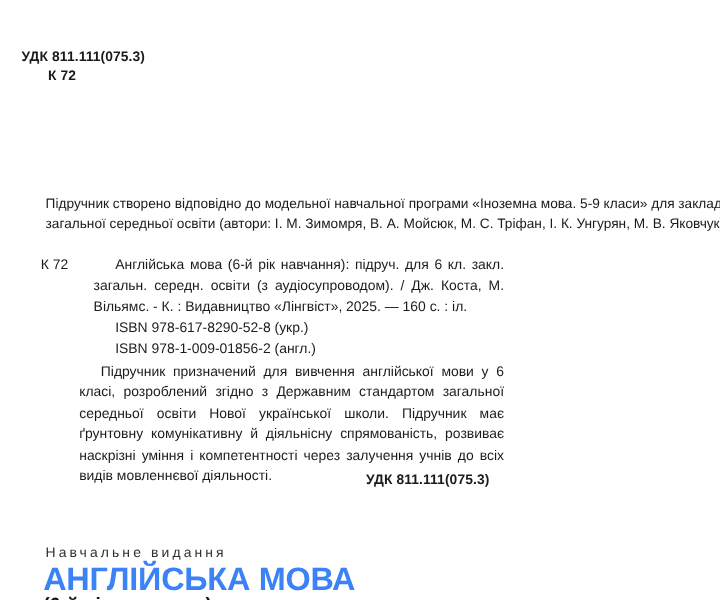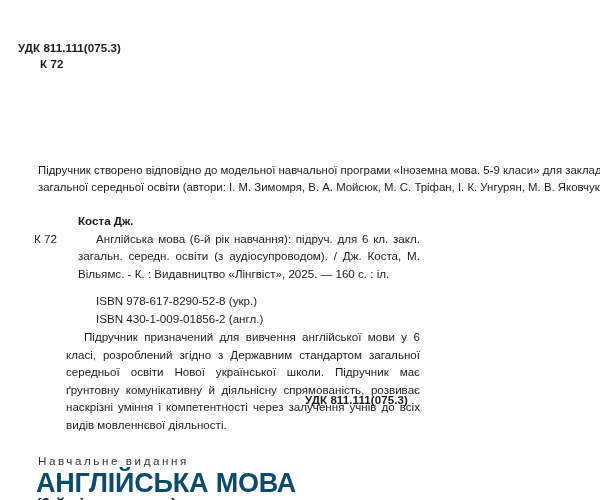--- a/index.html
+++ b/index.html
@@ -101,21 +101,21 @@
   .biblio-code {
     position: absolute;
     left: 0;
     top: 0;
   }
   .biblio-first-indent { display: inline-block; width: 18px; }
 
   .isbn-list {
     display: block;
     margin-left: 62px;
-    margin-top: 10px;
+    margin-top: 0;
   }
   .isbn-line { display: block; line-height: 17.5px; }
 
   .annotation {
     display: block;
     margin-left: 32px;
     margin-top: 1px;
     text-align: justify;
     text-justify: inter-word;
     line-height: 17.5px;
@@ -154,21 +154,21 @@
   .authors-line b { font-weight: 700; }
 
   .main-title {
     position: absolute;
     left: 36px;
     top: 452px;
     font-size: 27px;
     font-weight: 700;
     letter-spacing: -0.2px;
     line-height: 30px;
-    color: #0c4a6e;
+    color: #3b82f6;
     white-space: nowrap;
   }
   .sub-title {
     position: absolute;
     left: 36px;
     top: 478px;
     font-size: 16px;
     font-weight: 700;
     line-height: 22px;
     color: #0f172a;
@@ -183,30 +183,29 @@
 
   <div class="udc-block">
     <span class="udc-line-1">УДК 811.111(075.3)</span>
     <span class="udc-line-2">К 72</span>
   </div>
 
 
   <p class="program-para">Підручник створено відповідно до модельної навчальної програми «Іноземна мова. 5-9 класи»  для закладів загальної середньої освіти (автори: І. М. Зимомря, В. А. Мойсюк, М. С. Тріфан, І. К. Унгурян,  М. В. Яковчук)</p>
 
   <div class="biblio">
-    <span class="biblio-author">Коста Дж.</span>
 
     <span class="biblio-body">
       <span class="biblio-code">К 72</span>
       <span class="biblio-first-indent"></span><span>Англійська мова (6-й рік навчання): підруч. для 6 кл. закл. загальн. середн. освіти (з аудіосупроводом). / Дж. Коста, М. Вільямс. - К. : Видавництво «Лінгвіст», 2025. — 160 с. : іл.</span>
     </span>
 
     <span class="isbn-list">
       <span class="isbn-line">ISBN 978-617-8290-52-8 (укр.)</span>
-      <span class="isbn-line">ISBN 430-1-009-01856-2 (англ.)</span>
+      <span class="isbn-line">ISBN 978-1-009-01856-2 (англ.)</span>
     </span>
 
     <span class="annotation"><span class="annotation-indent"></span><span>Підручник призначений для вивчення англійської мови у 6 класі, розроблений згідно з Державним стандартом загальної середньої освіти Нової української школи. Підручник має ґрунтовну комунікативну й діяльнісну спрямованість, розвиває наскрізні уміння і компетентності через залучення учнів до всіх видів мовленнєвої діяльності.</span></span>
   </div>
 
   <div class="udc-footer">УДК 811.111(075.3)</div>
 
   <div class="colophon-heading">Навчальне видання</div>
 
 

